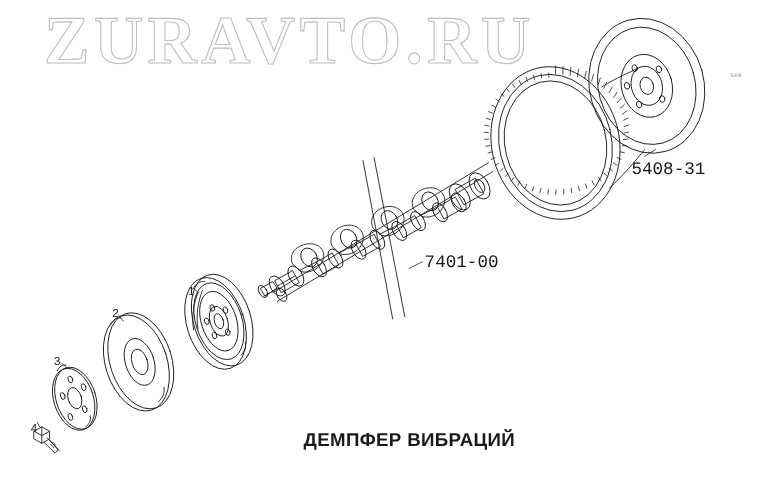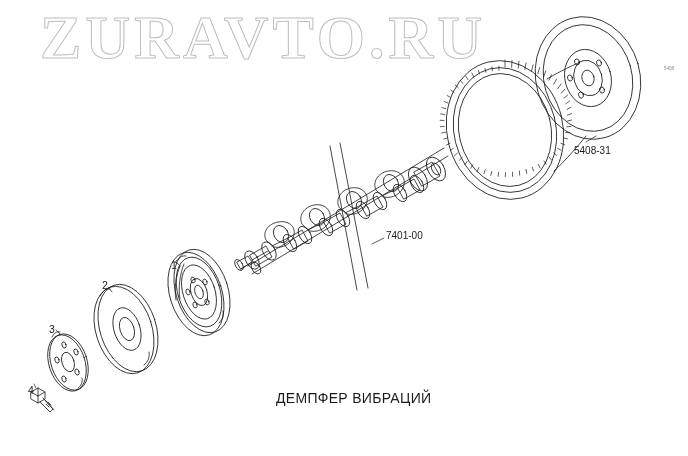--- a/index.html
+++ b/index.html
@@ -33,31 +33,32 @@
   .wm-layer {
     position: absolute;
     left: 0; top: 0;
     width: 688px; height: 440px;
     pointer-events: none;
   }
   .caption {
     position: absolute;
     left: 276px;
     top: 390px;
-    font-size: 14px;
-    font-weight: normal;
+    font-size: 17px;
+    font-weight: bold;
     color: #1a1a1a;
     letter-spacing: 0.3px;
     white-space: nowrap;
   }
   .code {
     position: absolute;
-    font-size: 10px;
+    font-size: 16px;
     color: #1a1a1a;
     white-space: nowrap;
+    font-family: Liberation Mono, monospace;
   }
   .code-5408-31 { left: 574px; top: 145px; }
   .code-5408-00 { left: 386px; top: 230px; }
   .callout {
     position: absolute;
     font-size: 10.5px;
     color: #1a1a1a;
   }
   .cl-1 { left: 171px; top: 259px; }
   .cl-2 { left: 102px; top: 279px; }

